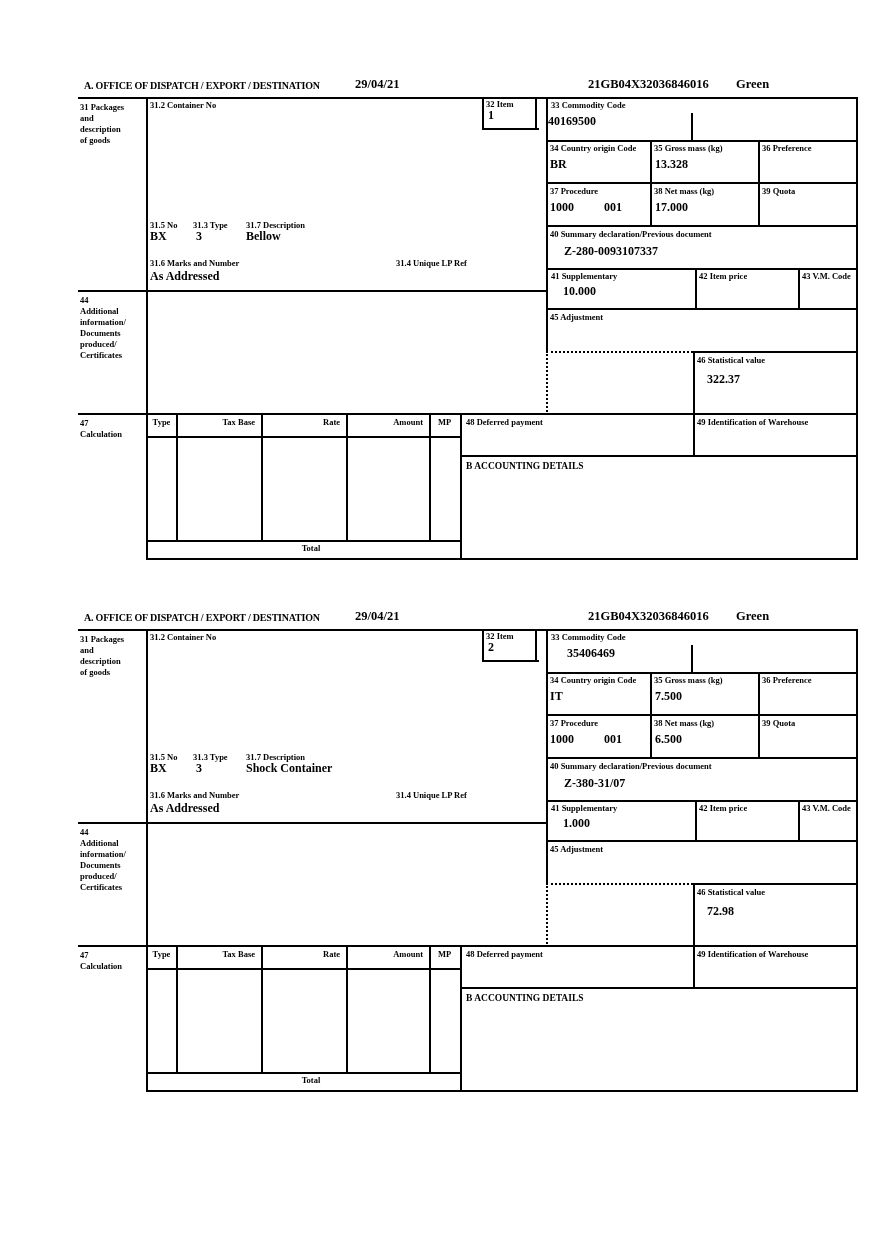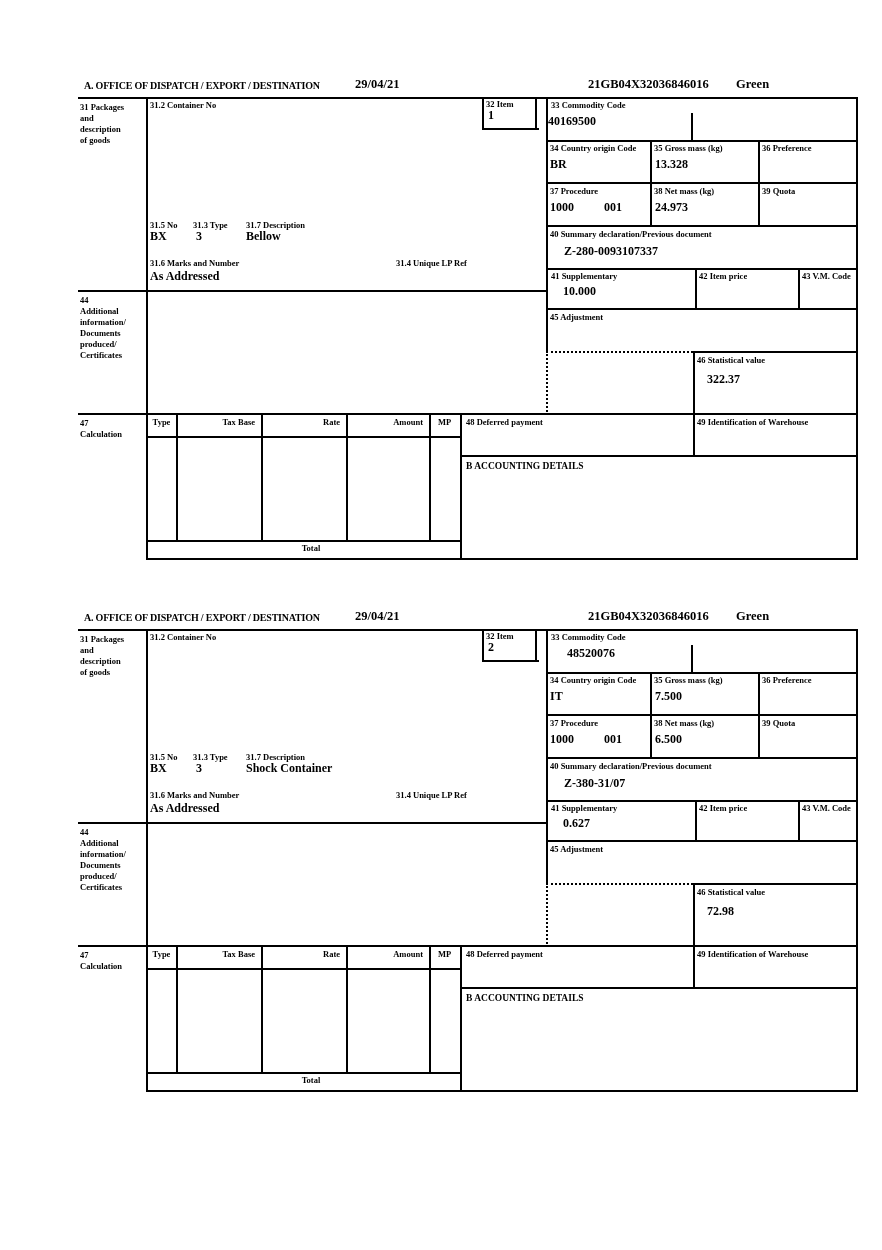--- a/index.html
+++ b/index.html
@@ -98,21 +98,21 @@
     <span class="v" style="left:548px;top:42px">40169500</span>
     <span class="l" style="left:550px;top:71px">34 Country origin Code</span>
     <span class="v" style="left:550px;top:85px">BR</span>
     <span class="l" style="left:654px;top:71px">35 Gross mass (kg)</span>
     <span class="v" style="left:655px;top:85px">13.328</span>
     <span class="l" style="left:762px;top:71px">36 Preference</span>
     <span class="l" style="left:550px;top:114px">37 Procedure</span>
     <span class="v" style="left:550px;top:128px">1000</span>
     <span class="v" style="left:604px;top:128px">001</span>
     <span class="l" style="left:654px;top:114px">38 Net mass (kg)</span>
-    <span class="v" style="left:655px;top:128px">24.973</span>
+    <span class="v" style="left:655px;top:128px">17.000</span>
     <span class="l" style="left:762px;top:114px">39 Quota</span>
     <span class="l" style="left:550px;top:157px">40 Summary declaration/Previous document</span>
     <span class="v" style="left:564px;top:172px">Z-280-0093107337</span>
     <span class="l" style="left:551px;top:199px">41 Supplementary</span>
     <span class="v" style="left:563px;top:212px">10.000</span>
     <span class="l" style="left:699px;top:199px">42 Item price</span>
     <span class="l" style="left:802px;top:199px">43 V.M. Code</span>
     <span class="l" style="left:550px;top:240px">45 Adjustment</span>
     <span class="l" style="left:697px;top:283px">46 Statistical value</span>
     <span class="v" style="left:707px;top:300px">322.37</span>
@@ -190,36 +190,36 @@
     <span class="l" style="left:193px;top:148px">31.3 Type</span>
     <span class="l" style="left:246px;top:148px">31.7 Description</span>
     <span class="v" style="left:150px;top:157px">BX</span>
     <span class="v" style="left:196px;top:157px">3</span>
     <span class="v" style="left:246px;top:157px">Shock Container</span>
     <span class="l" style="left:150px;top:186px">31.6 Marks and Number</span>
     <span class="l" style="left:396px;top:186px">31.4 Unique LP Ref</span>
     <span class="v" style="left:150px;top:197px">As Addressed</span>
 
     <span class="l" style="left:551px;top:28px">33 Commodity Code</span>
-    <span class="v" style="left:567px;top:42px">48520076</span>
+    <span class="v" style="left:567px;top:42px">35406469</span>
     <span class="l" style="left:550px;top:71px">34 Country origin Code</span>
     <span class="v" style="left:550px;top:85px">IT</span>
     <span class="l" style="left:654px;top:71px">35 Gross mass (kg)</span>
     <span class="v" style="left:655px;top:85px">7.500</span>
     <span class="l" style="left:762px;top:71px">36 Preference</span>
     <span class="l" style="left:550px;top:114px">37 Procedure</span>
     <span class="v" style="left:550px;top:128px">1000</span>
     <span class="v" style="left:604px;top:128px">001</span>
     <span class="l" style="left:654px;top:114px">38 Net mass (kg)</span>
     <span class="v" style="left:655px;top:128px">6.500</span>
     <span class="l" style="left:762px;top:114px">39 Quota</span>
     <span class="l" style="left:550px;top:157px">40 Summary declaration/Previous document</span>
     <span class="v" style="left:564px;top:172px">Z-380-31/07</span>
     <span class="l" style="left:551px;top:199px">41 Supplementary</span>
-    <span class="v" style="left:563px;top:212px">0.627</span>
+    <span class="v" style="left:563px;top:212px">1.000</span>
     <span class="l" style="left:699px;top:199px">42 Item price</span>
     <span class="l" style="left:802px;top:199px">43 V.M. Code</span>
     <span class="l" style="left:550px;top:240px">45 Adjustment</span>
     <span class="l" style="left:697px;top:283px">46 Statistical value</span>
     <span class="v" style="left:707px;top:300px">72.98</span>
 
     <div class="l cth" style="left:146px;top:345px;width:31px">Type</div>
     <div class="l rth" style="left:176px;top:345px;width:83px">Tax Base</div>
     <div class="l rth" style="left:261px;top:345px;width:83px">Rate</div>
     <div class="l rth" style="left:346px;top:345px;width:81px">Amount</div>

